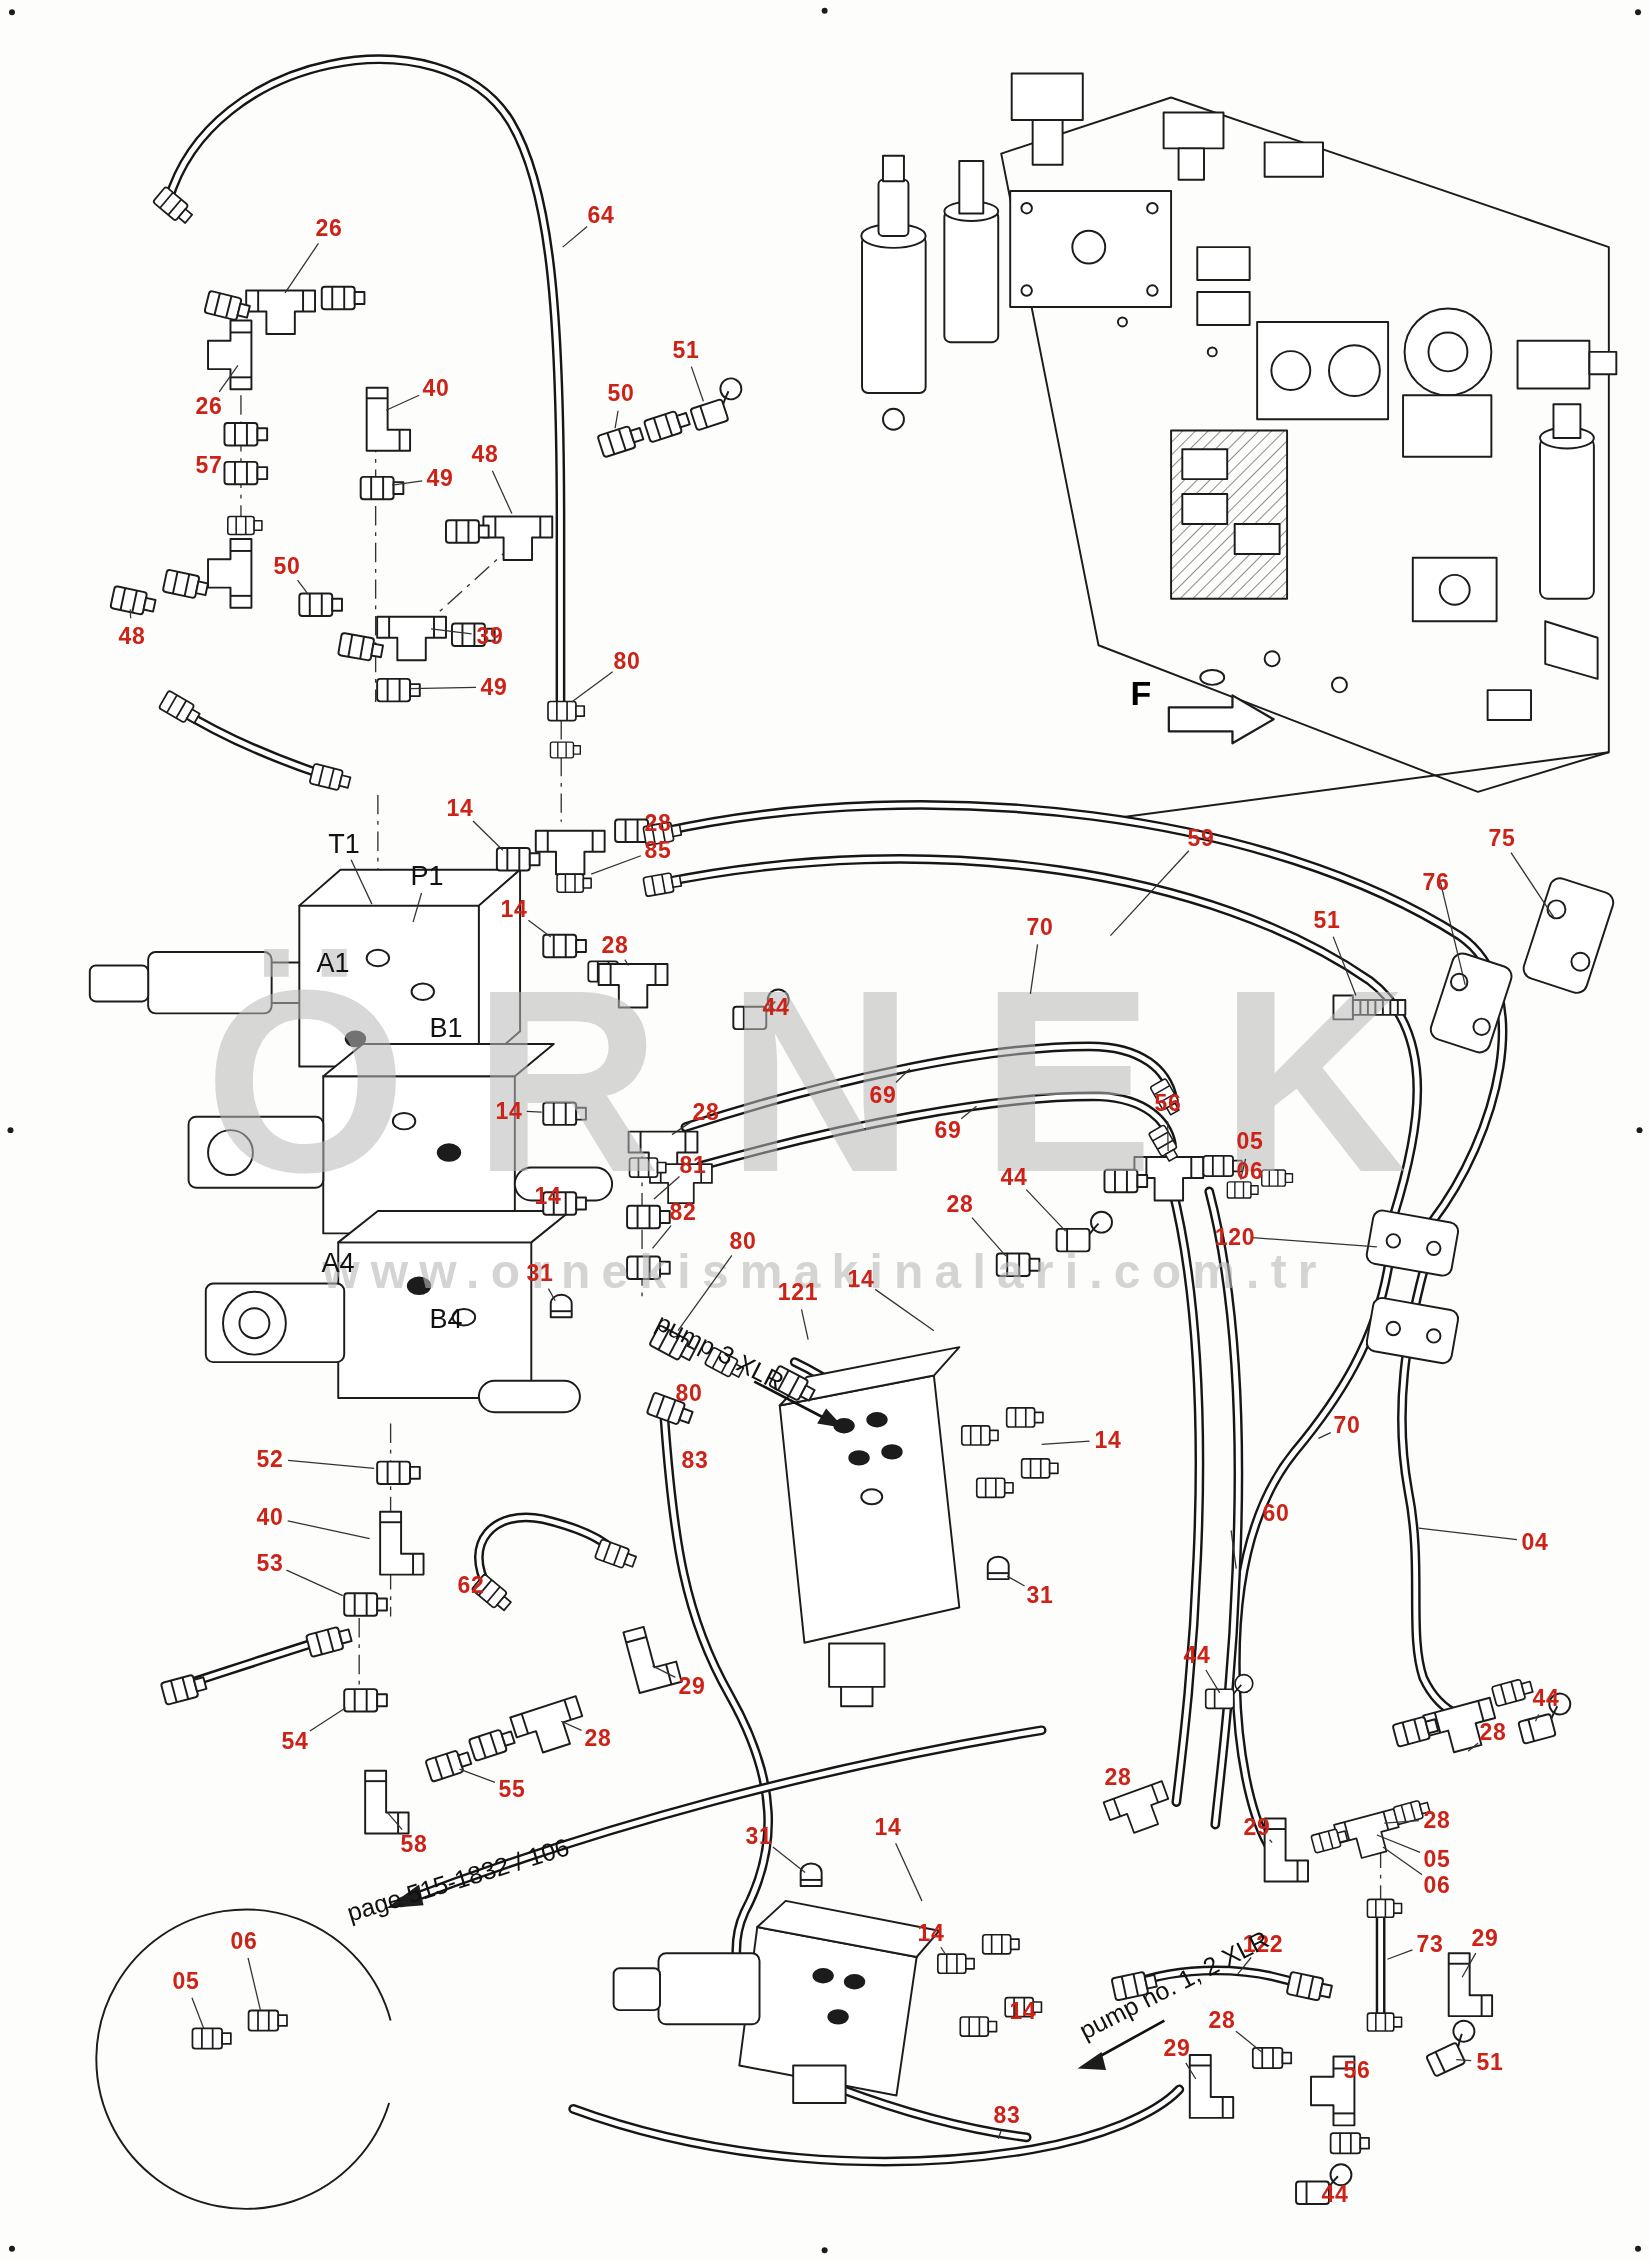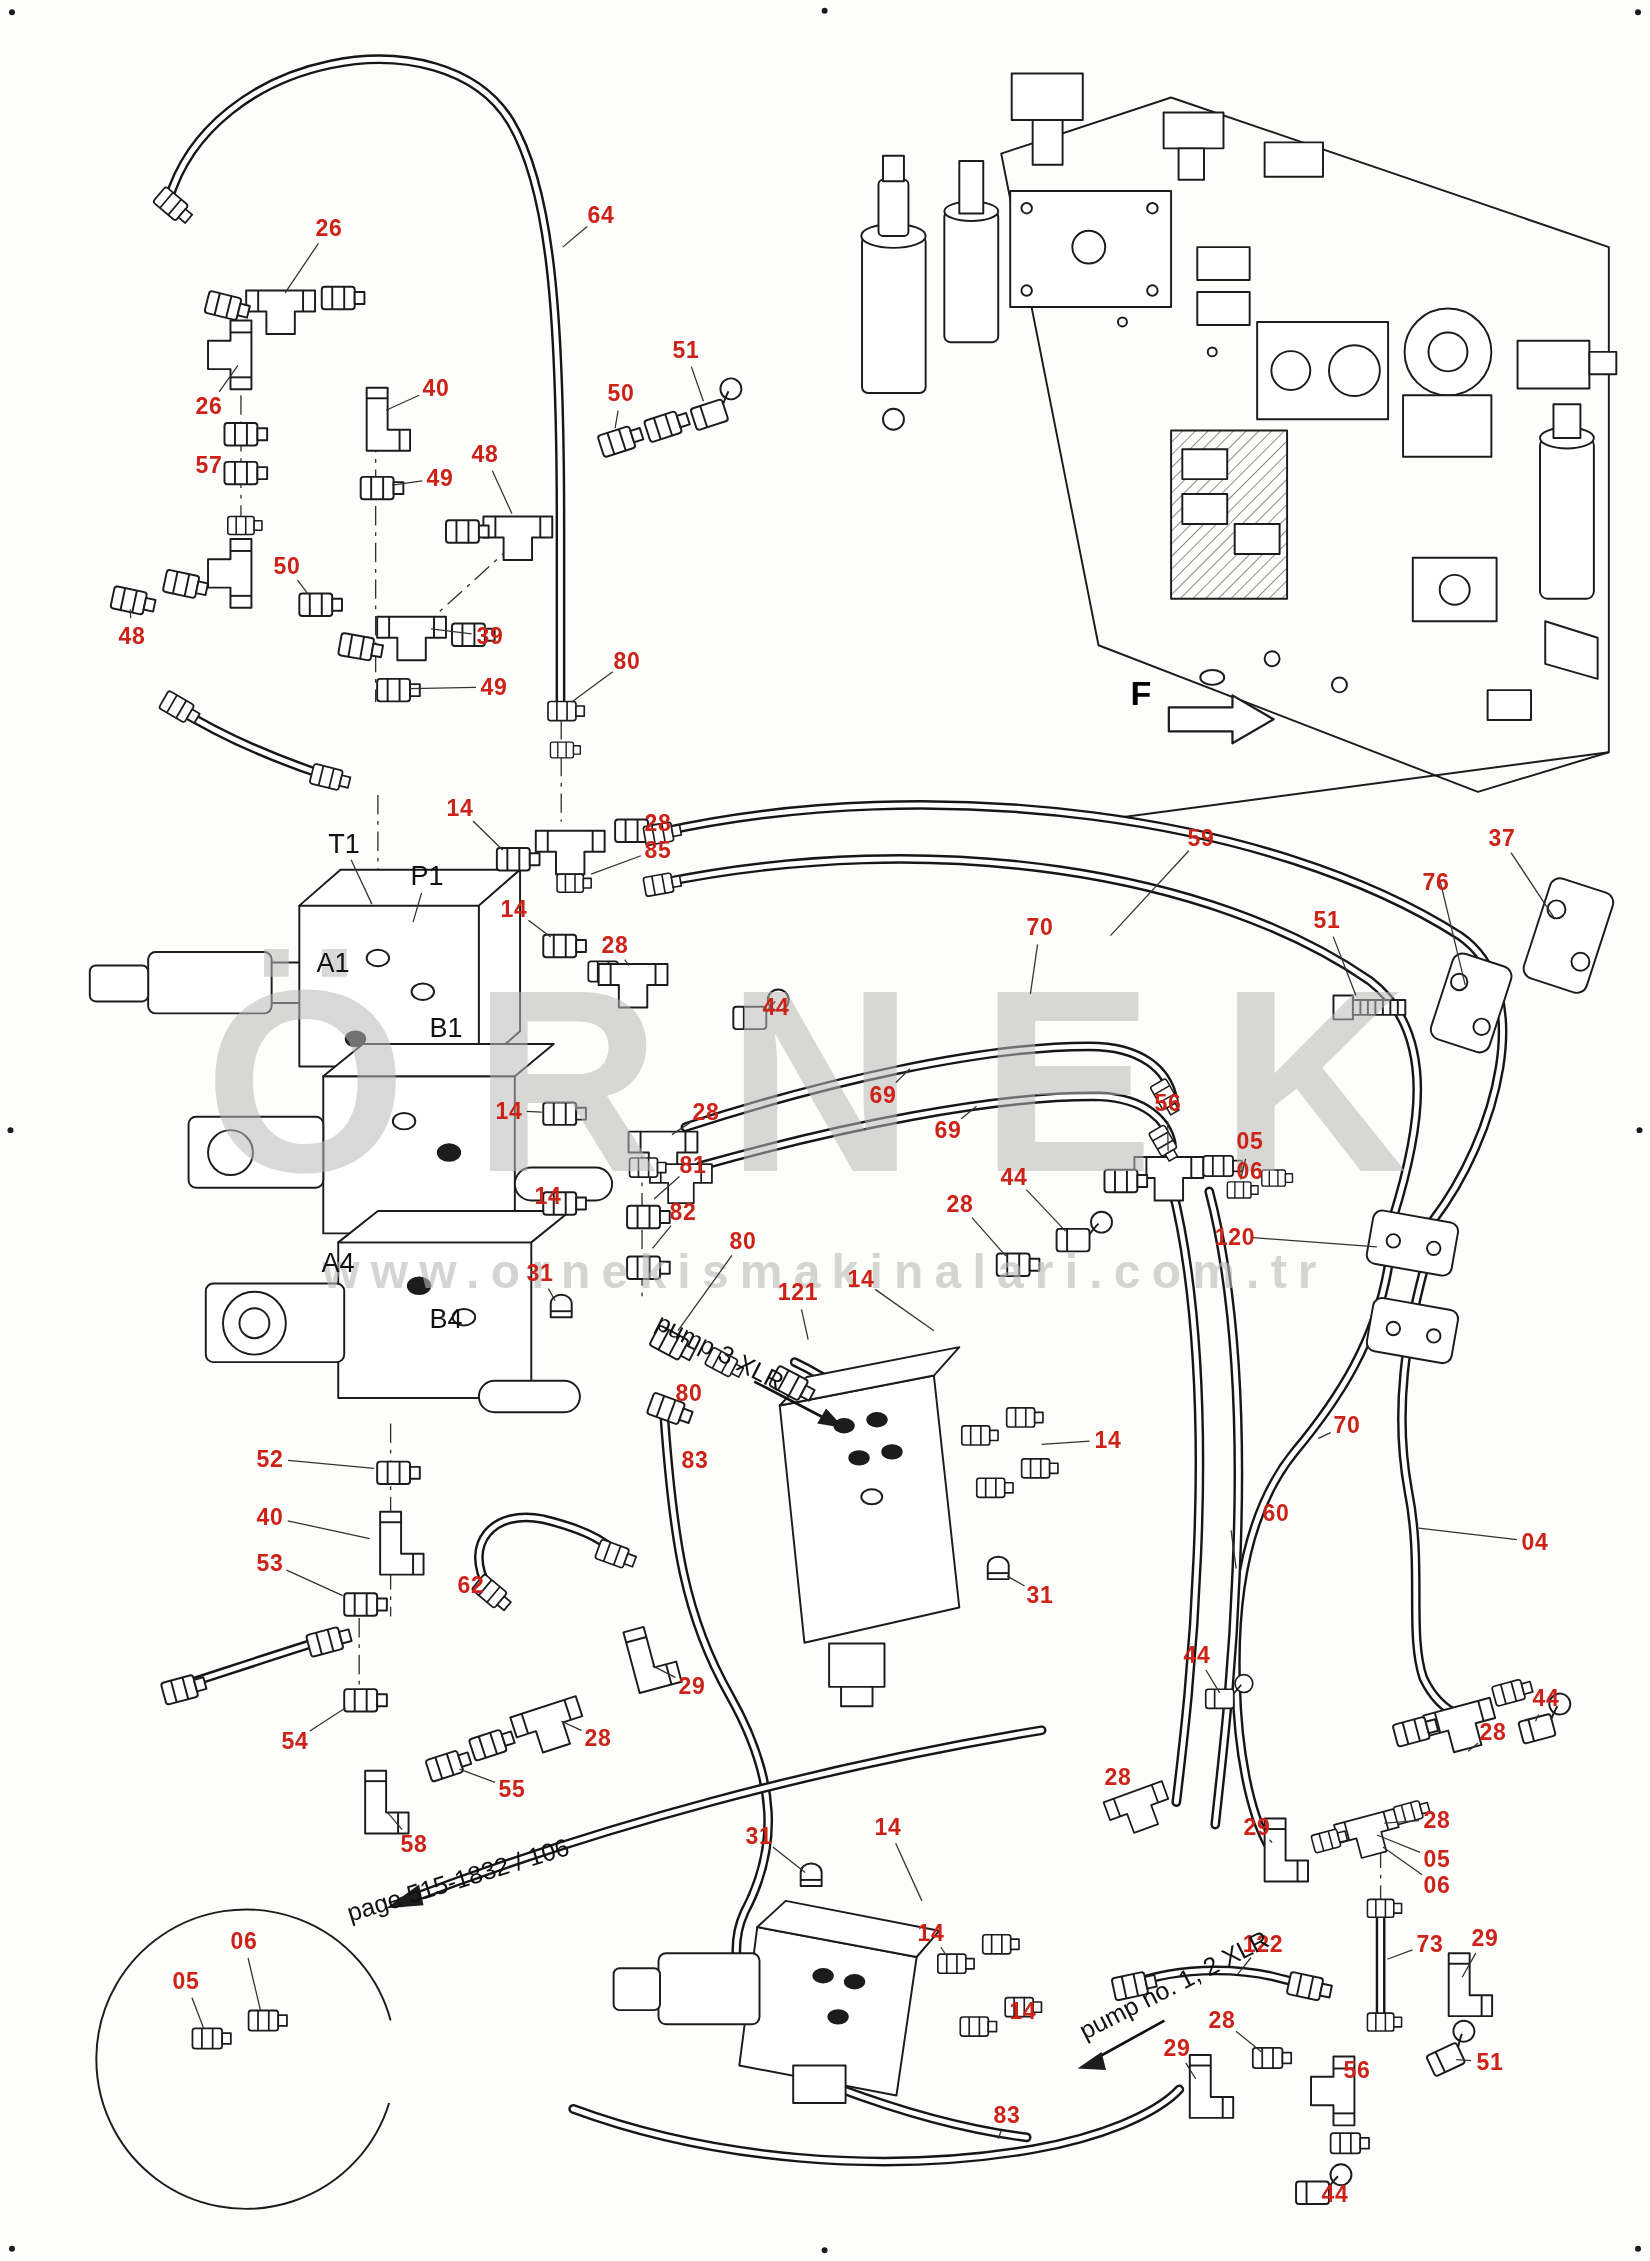--- a/index.html
+++ b/index.html
@@ -479,21 +479,21 @@
       <div class="callout" style="left: 209px; top: 465px;">57</div>
       <div class="callout" style="left: 287px; top: 566px;">50</div>
       <div class="callout" style="left: 490px; top: 636px;">39</div>
       <div class="callout" style="left: 132px; top: 636px;">48</div>
       <div class="callout" style="left: 494px; top: 687px;">49</div>
       <div class="callout" style="left: 627px; top: 661px;">80</div>
       <div class="callout" style="left: 460px; top: 808px;">14</div>
       <div class="callout" style="left: 658px; top: 823px;">28</div>
       <div class="callout" style="left: 658px; top: 850px;">85</div>
       <div class="callout" style="left: 1201px; top: 838px;">59</div>
-      <div class="callout" style="left: 1502px; top: 838px;">37</div>
+      <div class="callout" style="left: 1502px; top: 838px;">75</div>
       <div class="callout" style="left: 1436px; top: 861px; margin-top: 21px;">76</div>
       <div class="callout" style="left: 1327px; top: 920px;">51</div>
       <div class="callout" style="left: 1040px; top: 927px;">70</div>
       <div class="callout" style="left: 514px; top: 909px;">14</div>
       <div class="callout" style="left: 615px; top: 945px;">28</div>
       <div class="callout" style="left: 776px; top: 1007px;">44</div>
       <div class="callout" style="left: 509px; top: 1111px;">14</div>
       <div class="callout" style="left: 706px; top: 1112px;">28</div>
       <div class="callout" style="left: 883px; top: 1095px;">69</div>
       <div class="callout" style="left: 948px; top: 1130px;">69</div>

